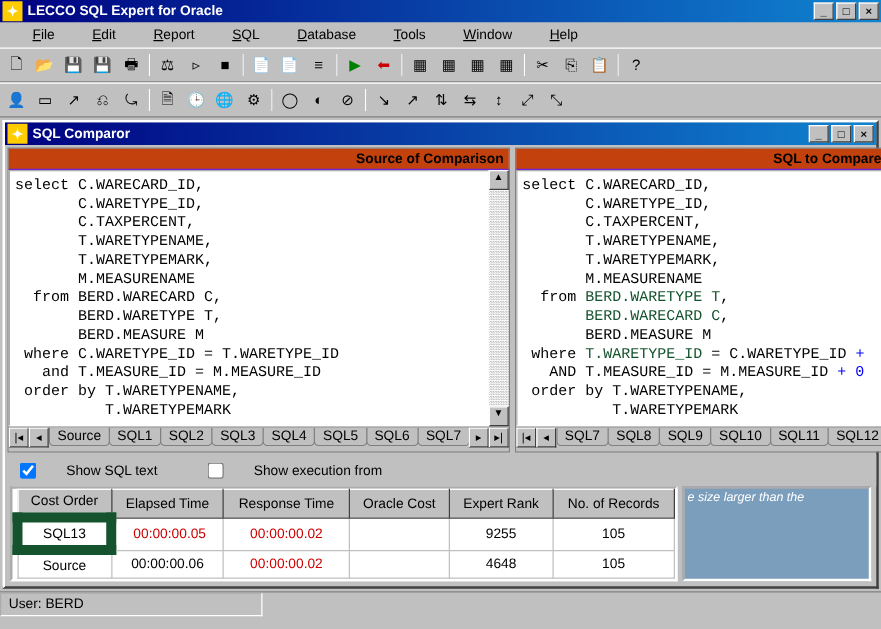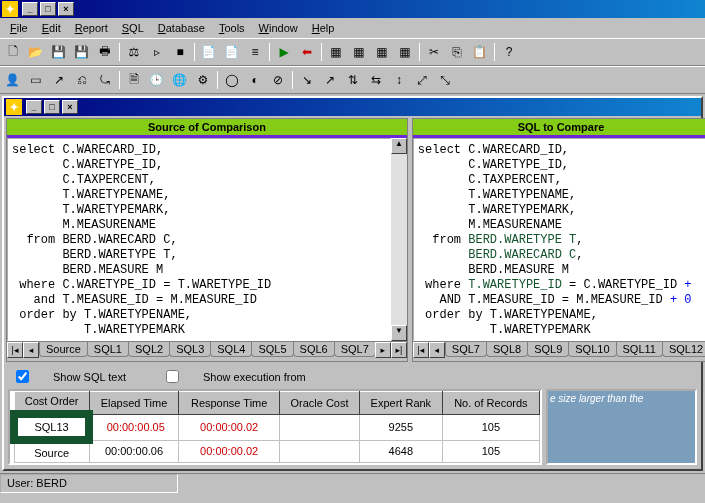--- a/index.html
+++ b/index.html
@@ -3,61 +3,62 @@
 <meta charset="utf-8">
 <style>
 * { box-sizing: border-box; margin: 0; padding: 0; }
 body { font-family: "MS Sans Serif", Tahoma, sans-serif; font-size: 11px; background: #c0c0c0; width: 705px; height: 503px; overflow: hidden; }
 .titlebar { background: linear-gradient(to right, #000080, #1084d0); color: #fff; height: 18px; display: flex; align-items: center; padding: 0 2px; font-weight: bold; }
 .titlebar .icon { width: 16px; height: 16px; background: #ffcc00; margin-right: 4px; display: flex; align-items: center; justify-content: center; }
 .titlebar .title { flex: 1; }
 .winbtns { display: flex; gap: 2px; }
 .winbtn { width: 16px; height: 14px; background: #c0c0c0; border: 1px solid; border-color: #fff #404040 #404040 #fff; font-size: 9px; text-align: center; line-height: 12px; font-family: Marlett, sans-serif; color: #000; }
 .menubar { background: #c0c0c0; display: flex; padding: 2px 4px; gap: 2px; }
-.menuitem { padding: 2px 6px; cursor: default; }
+.menuitem { padding: 2px 6px; cursor: default; margin-left: 16px; }
 .menuitem u { text-decoration: underline; }
 .toolbar { background: #c0c0c0; display: flex; padding: 2px; gap: 1px; border-top: 1px solid #fff; border-bottom: 1px solid #808080; flex-wrap: wrap; }
 .tbtn { width: 22px; height: 22px; border: 1px solid #c0c0c0; display: flex; align-items: center; justify-content: center; font-size: 12px; }
 .tsep { width: 1px; background: #808080; margin: 2px 2px; border-right: 1px solid #fff; }
 .subwin { border: 2px solid; border-color: #fff #404040 #404040 #fff; margin: 2px; }
 .subwin .titlebar { height: 18px; }
 .panels { display: flex; height: 248px; }
 .panel { flex: 1; display: flex; flex-direction: column; border: 1px solid #808080; margin: 2px; }
-.panel-head { background: #84cc16; padding: 2px 4px; font-weight: bold; border-bottom: 3px solid #6d28d9; display: flex; justify-content: center; }
+.panel-head { background: #c2410c; padding: 2px 4px; font-weight: bold; border-bottom: 1px solid #6d28d9; display: flex; justify-content: flex-end; }
 .sqlarea { flex: 1; background: #fff; font-family: "Courier New", monospace; font-size: 12px; padding: 4px; overflow: hidden; color: #000; line-height: 15px; white-space: pre; position: relative; border: 1px inset #fff; }
 .diff { color: #14532d; }
 .plus { color: #0000ff; }
 .tabs { display: flex; background: #c0c0c0; height: 20px; align-items: flex-start; overflow: hidden; border-top: 1px solid #808080; }
 .tab { border: 1px solid #808080; border-top: none; background: #c0c0c0; padding: 1px 6px; font-size: 11px; border-bottom-left-radius: 4px; border-bottom-right-radius: 4px; margin-right: -1px; white-space: nowrap; }
 .tab.active { background: #c0c0c0; border-top: 1px solid #c0c0c0; position: relative; top: -1px; }
 .nav { border: 1px solid; border-color: #fff #404040 #404040 #fff; width: 16px; height: 16px; text-align: center; font-size: 9px; line-height: 14px; }
 .opts { display: flex; gap: 40px; padding: 6px 12px; background: #c0c0c0; }
 .chk { display: flex; align-items: flex-end; gap: 24px; }
 .chk input { width: 13px; height: 13px; }
 .grid-wrap { display: flex; }
 .grid { border: 2px inset #fff; background: #fff; margin: 0 4px 4px 4px; }
 .grid table { border-collapse: collapse; width: 530px; }
 .grid th { background: #c0c0c0; border: 1px solid; border-color: #fff #404040 #404040 #fff; padding: 3px 6px; font-weight: normal; font-size: 11px; }
 .grid td { border: 1px solid #c0c0c0; padding: 3px 6px; text-align: center; font-size: 11px; }
 .grid tr.sel td:first-child { border: 8px solid #14532d; }
 .red { color: #cc0000; }
 .side-note { flex: 1; background: #7b9ebd; color: #fff; font-size: 10px; padding: 2px; margin: 0 4px 4px 0; border: 2px inset #fff; font-style: italic; }
 .statusbar { display: flex; border-top: 1px solid #808080; background: #c0c0c0; height: 20px; }
 .statuscell { border: 1px inset #fff; padding: 2px 6px; font-size: 11px; }
-.statuscell:first-child { width: 178px; }
+.statuscell:first-child { width: 210px; }
 .scrollbar-v { width: 16px; background: #c0c0c0; display: flex; flex-direction: column; }
 .sb-btn { height: 16px; background: #c0c0c0; border: 1px solid; border-color: #fff #404040 #404040 #fff; font-size: 8px; text-align: center; }
 .sb-track { flex: 1; background: repeating-conic-gradient(#c0c0c0 0% 25%, #fff 0% 50%) 50% / 2px 2px; }
 .sqlwrap { display: flex; flex: 1; min-height: 0; }
 </style>
 </head>
 <body>
 
 <div class="titlebar">
   <span class="icon">✦</span>
+  <span class="title">LECCO SQL Expert for Oracle</span>
   <div class="winbtns">
     <div class="winbtn">_</div>
     <div class="winbtn">□</div>
     <div class="winbtn">×</div>
   </div>
 </div>
 
 <div class="menubar">
   <span class="menuitem"><u>F</u><span title="File">ile</span></span>
   <span class="menuitem"><u>E</u>dit</span>
@@ -120,20 +121,21 @@
   <div class="tbtn">⇅</div>
   <div class="tbtn">⇆</div>
   <div class="tbtn">↕</div>
   <div class="tbtn">⤢</div>
   <div class="tbtn">⤡</div>
 </div>
 
 <div class="subwin">
   <div class="titlebar">
     <span class="icon">✦</span>
+    <span class="title">SQL Comparor</span>
     <div class="winbtns">
       <div class="winbtn">_</div>
       <div class="winbtn">□</div>
       <div class="winbtn">×</div>
     </div>
   </div>
 
   <div class="panels">
 
     <div class="panel">

